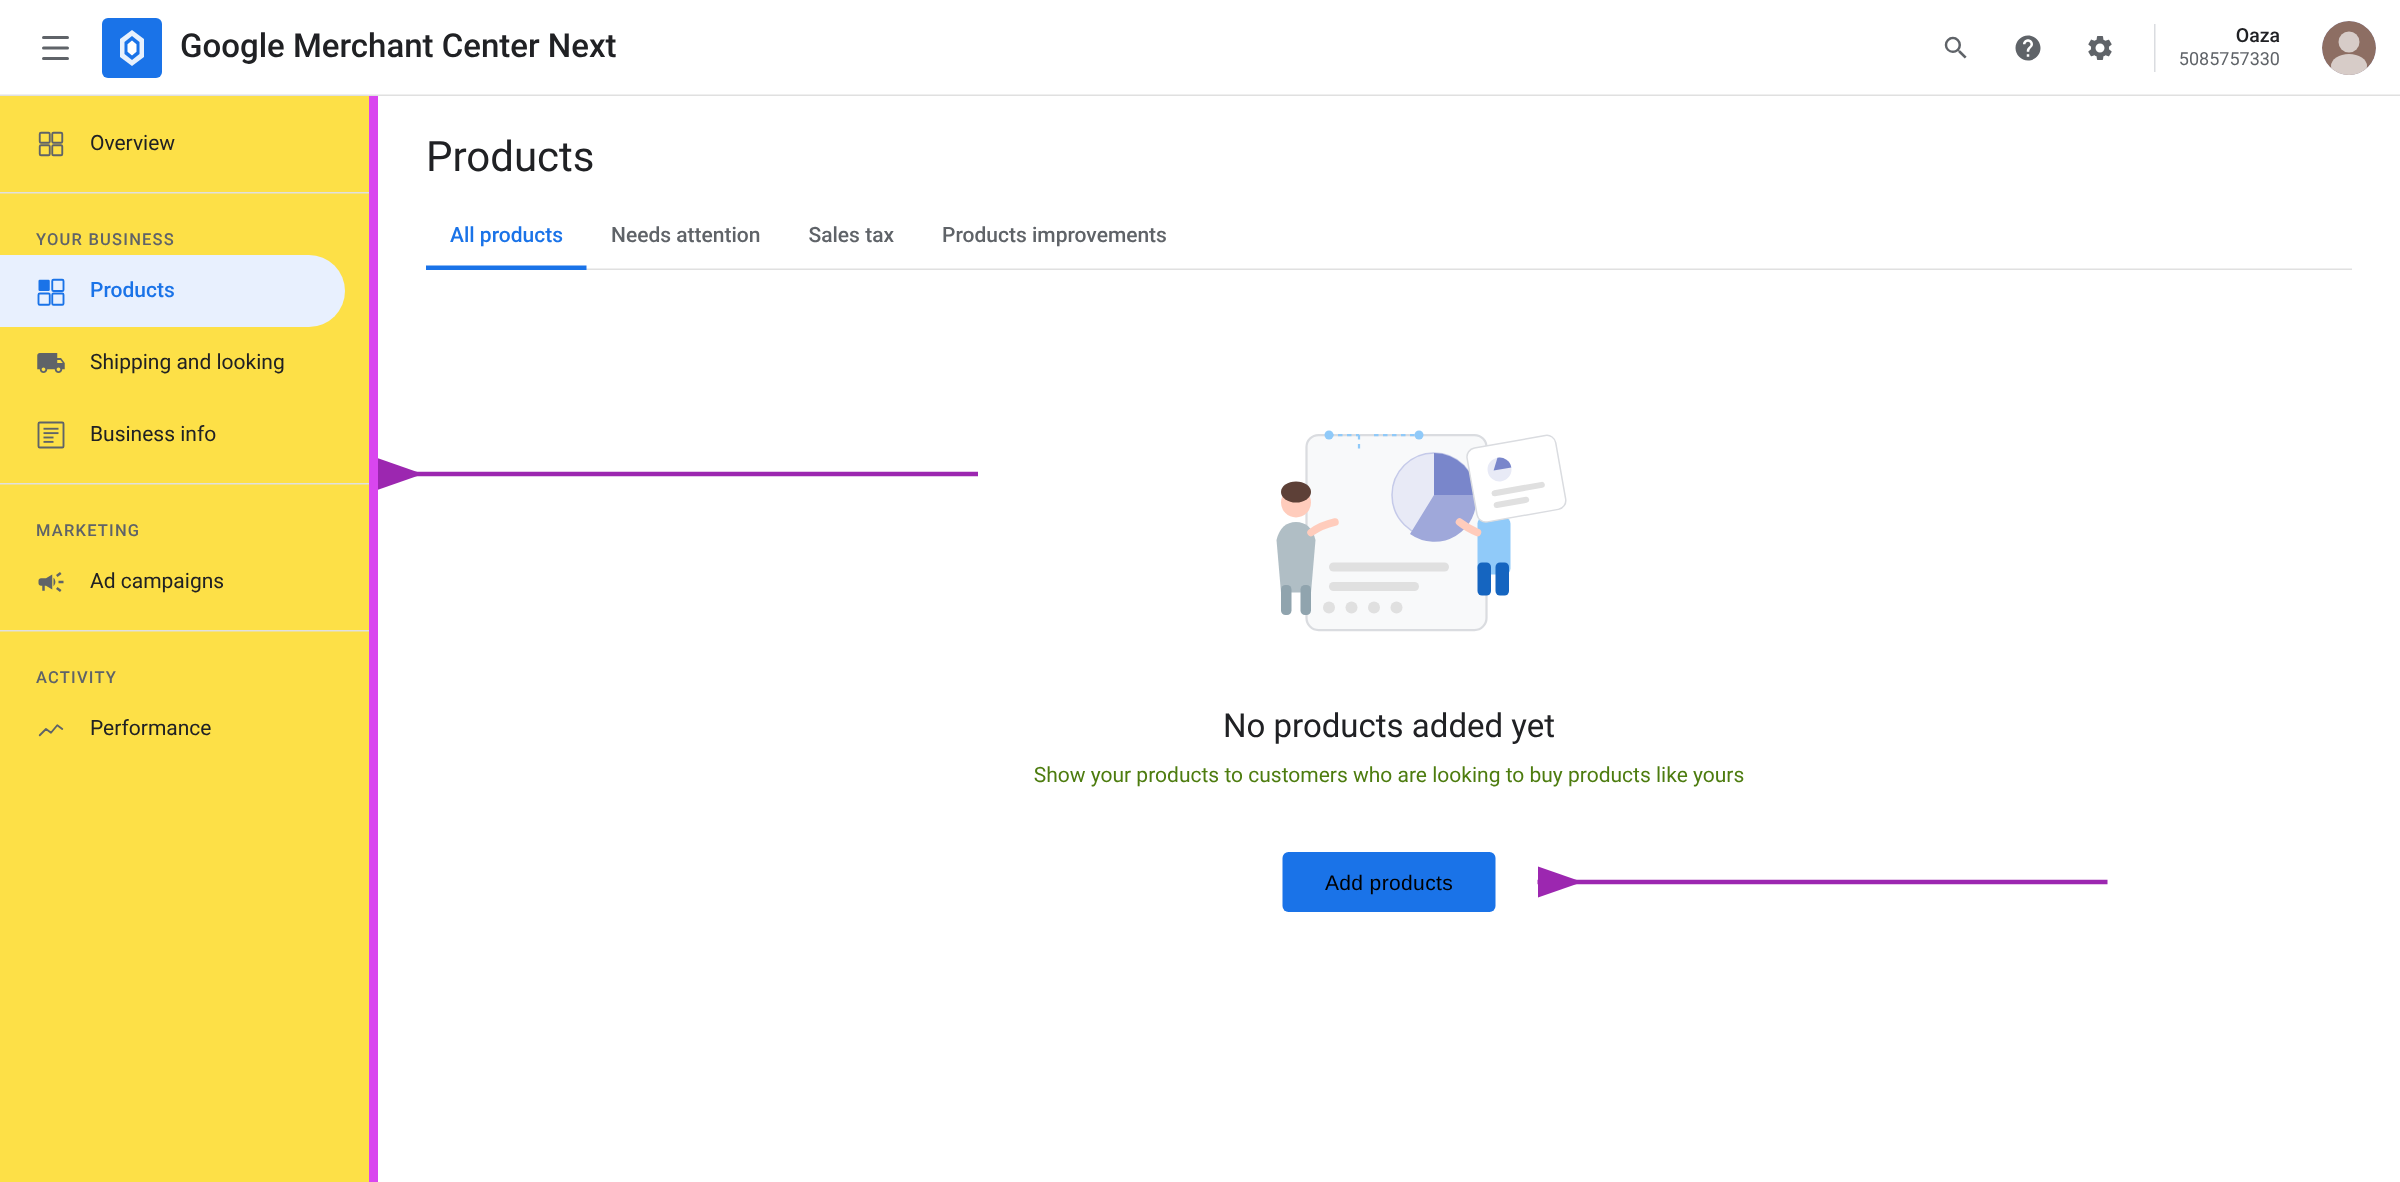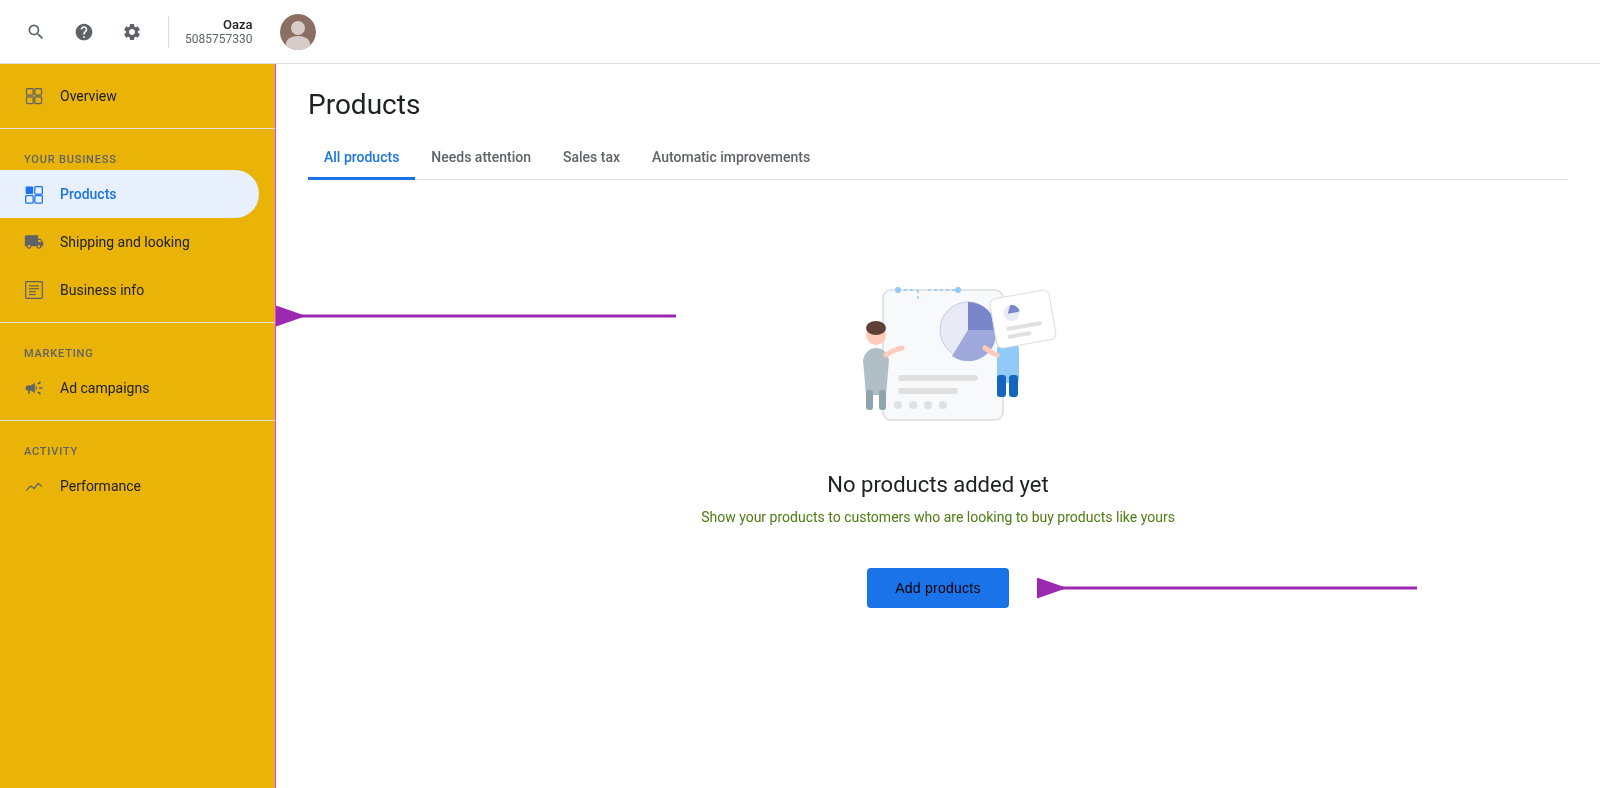--- a/index.html
+++ b/index.html
@@ -101,26 +101,26 @@
 
     
     .body {
       display: flex;
       flex: 1;
       overflow: hidden;
     }
 
     
     .sidebar {
-      width: 276px;
+      width: 252px;
       flex-shrink: 0;
-      border-right: 1px solid #d946ef;
+      border-right: 6px solid #d946ef;
       padding: 8px 0;
       overflow-y: auto;
-      background: #eab308;
+      background: #fde047;
     }
     .nav-item {
       display: flex;
       align-items: center;
       gap: 16px;
       height: 48px;
       padding: 0 24px;
       cursor: pointer;
       border-radius: 0 24px 24px 0;
       margin-right: 16px;
@@ -236,20 +236,39 @@
     
     .illustration-svg {
       width: 100%;
       height: 100%;
     }
   </style>
 </head>
 <body>
 
 <header class="header">
+  <div class="header-left">
+    <button class="header-icon-btn">
+      <div class="hamburger-icon">
+        <span></span>
+          <span></span>
+          <span></span>
+      </div>
+    </button>
+
+    <svg class="logo-icon" viewBox="0 0 40 40" fill="none" xmlns="http://www.w3.org/2000/svg">
+      <rect width="40" height="40" rx="4" fill="#1a73e8"></rect>
+      <path d="M20 8L28 14V26L20 32L12 26V14L20 8Z" fill="white" opacity="0.9"></path>
+      <path d="M20 12L25 16V24L20 28L15 24V16L20 12Z" fill="#1a73e8"></path>
+      <path d="M20 15L23 17.5V22.5L20 25L17 22.5V17.5L20 15Z" fill="white"></path>
+    </svg>
+    <span class="app-title">
+      <span class="google">Google Merchant Center Next</span>
+    </span>
+  </div>
   <div class="header-right">
     <button class="header-icon-btn" title="Search">
       <svg width="20" height="20" viewBox="0 0 24 24" fill="none">
         <path d="M15.5 14h-.79l-.28-.27A6.471 6.471 0 0 0 16 9.5 6.5 6.5 0 1 0 9.5 16c1.61 0 3.09-.59 4.23-1.57l.27.28v.79l5 4.99L20.49 19l-4.99-5zm-6 0C7.01 14 5 11.99 5 9.5S7.01 5 9.5 5 14 7.01 14 9.5 11.99 14 9.5 14z" fill="#5f6368"></path>
       </svg>
     </button>
     <button class="header-icon-btn" title="Help">
       <svg width="20" height="20" viewBox="0 0 24 24" fill="none">
         <path d="M12 2C6.48 2 2 6.48 2 12s4.48 10 10 10 10-4.48 10-10S17.52 2 12 2zm1 17h-2v-2h2v2zm2.07-7.75l-.9.92C13.45 12.9 13 13.5 13 15h-2v-.5c0-1.1.45-2.1 1.17-2.83l1.24-1.26c.37-.36.59-.86.59-1.41 0-1.1-.9-2-2-2s-2 .9-2 2H8c0-2.21 1.79-4 4-4s4 1.79 4 4c0 .88-.36 1.68-.93 2.25z" fill="#5f6368"></path>
       </svg>
@@ -357,21 +376,21 @@
     </div>
   </nav>
 
   <main class="main-content" style="position:relative;">
     <div class="page-header">
       <h1 class="page-title">Products</h1>
       <div class="tabs-bar">
         <div class="tab active">All products</div>
         <div class="tab">Needs attention</div>
         <div class="tab">Sales tax</div>
-        <div class="tab">Automatic improvements</div>
+        <div class="tab">Products improvements</div>
       </div>
     </div>
 
     <div class="empty-state">
 
       <div class="empty-state-illustration">
         <svg class="illustration-svg" viewBox="0 0 280 200" fill="none" xmlns="http://www.w3.org/2000/svg">
 
           <rect x="85" y="50" width="120" height="130" rx="8" fill="#f8f9fa" stroke="#dadce0" stroke-width="1.5"></rect>
 

